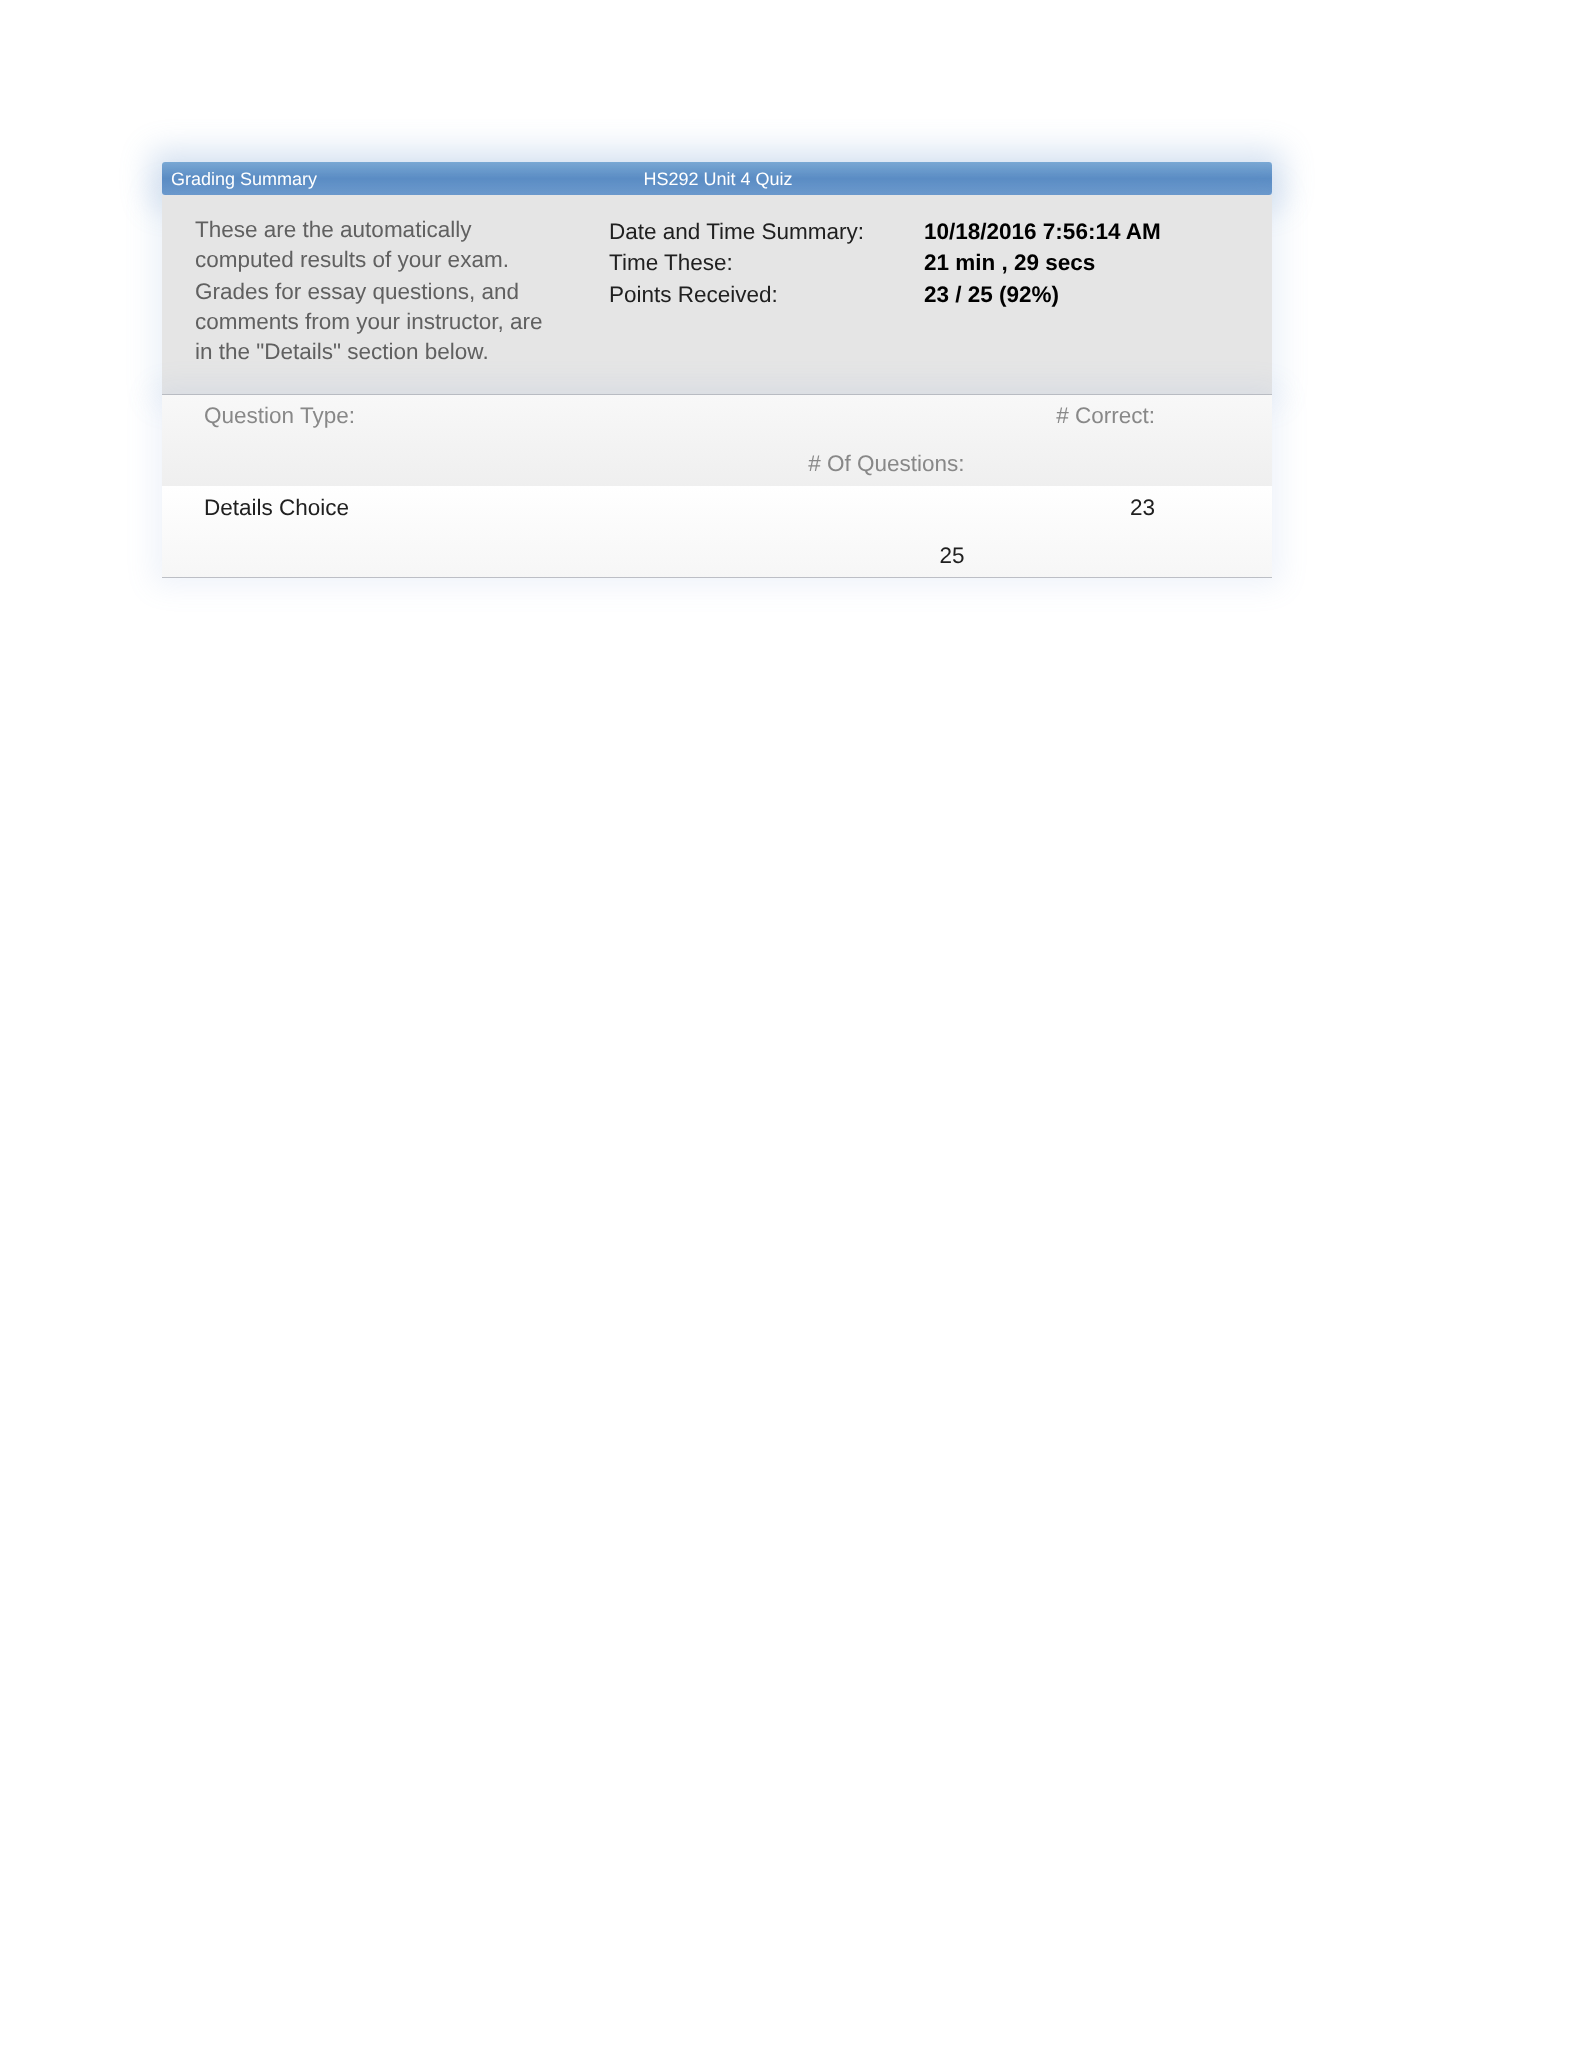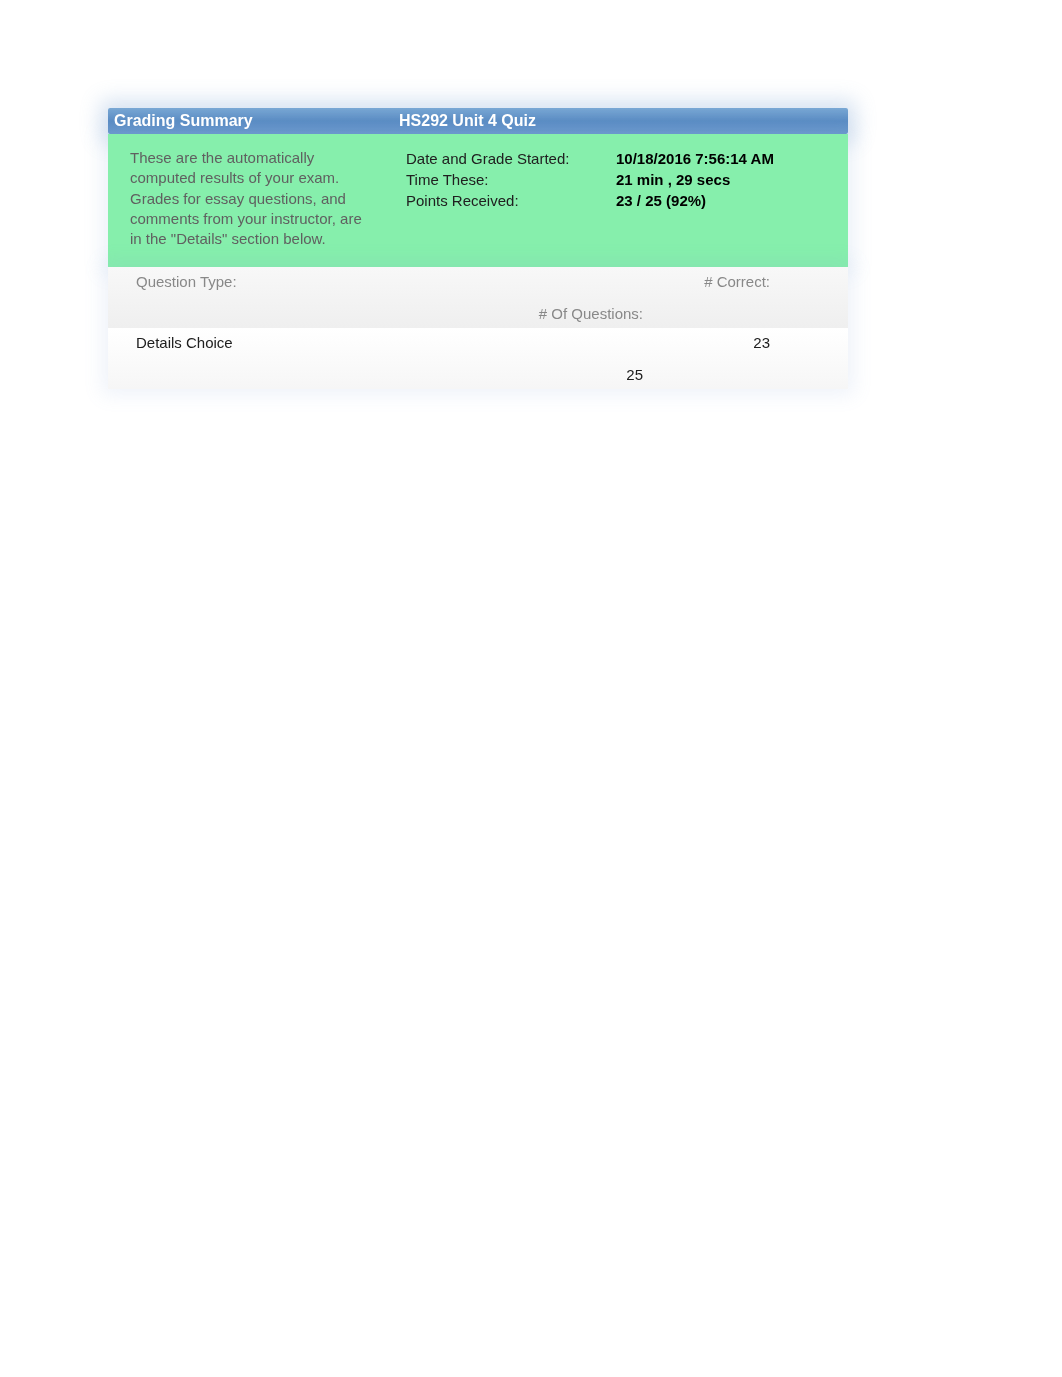--- a/index.html
+++ b/index.html
@@ -17,41 +17,42 @@
     }
     
     .container {
       width: 740px;
       margin-left: 108px;
     }
     
     .header-bar {
       background: linear-gradient(to bottom, #7aa8d4, #5a8cc4, #6a98cc);
       color: #ffffff;
-      font-weight: bold;
-      font-size: 16px;
+      font-weight: normal;
+      font-size: 12px;
       padding: 4px 6px;
       display: flex;
       border-radius: 2px;
       box-shadow: 0 0 20px 8px rgba(120, 160, 210, 0.3);
       align-items: flex-end;
     }
     
     .header-left {
       width: 285px;
       flex-shrink: 0;
     }
     
     .header-right {
       flex: 1;
+      margin-left: 30px;
     }
     
     .content-row {
       display: flex;
-      background: #86efac;
+      background: #e5e5e5;
       padding: 14px 0 18px 0;
       box-shadow: 0 0 18px 6px rgba(120, 160, 210, 0.15);
     }
     
     .description {
       width: 280px;
       flex-shrink: 0;
       padding-left: 22px;
       padding-right: 20px;
       color: #606060;
@@ -149,21 +150,21 @@
 
   <div class="header-bar">
     <div class="header-left">Grading Summary</div>
     <div class="header-right">HS292 Unit 4 Quiz</div>
   </div>
 
   <div class="content-row">
     <div class="description">These are the automatically computed results of your exam. Grades for essay questions, and comments from your instructor, are in the "Details" section below.</div>
     <div class="stats">
       <div class="stats-labels">
-        <div>Date and Grade Started:</div>
+        <div>Date and Time Summary:</div>
         <div>Time These:</div>
         <div>Points Received:</div>
       </div>
       <div class="stats-values">
         <div>10/18/2016 7:56:14 AM</div>
         <div>21 min , 29 secs</div>
         <div>23 / 25 (92%)</div>
       </div>
     </div>
   </div>

